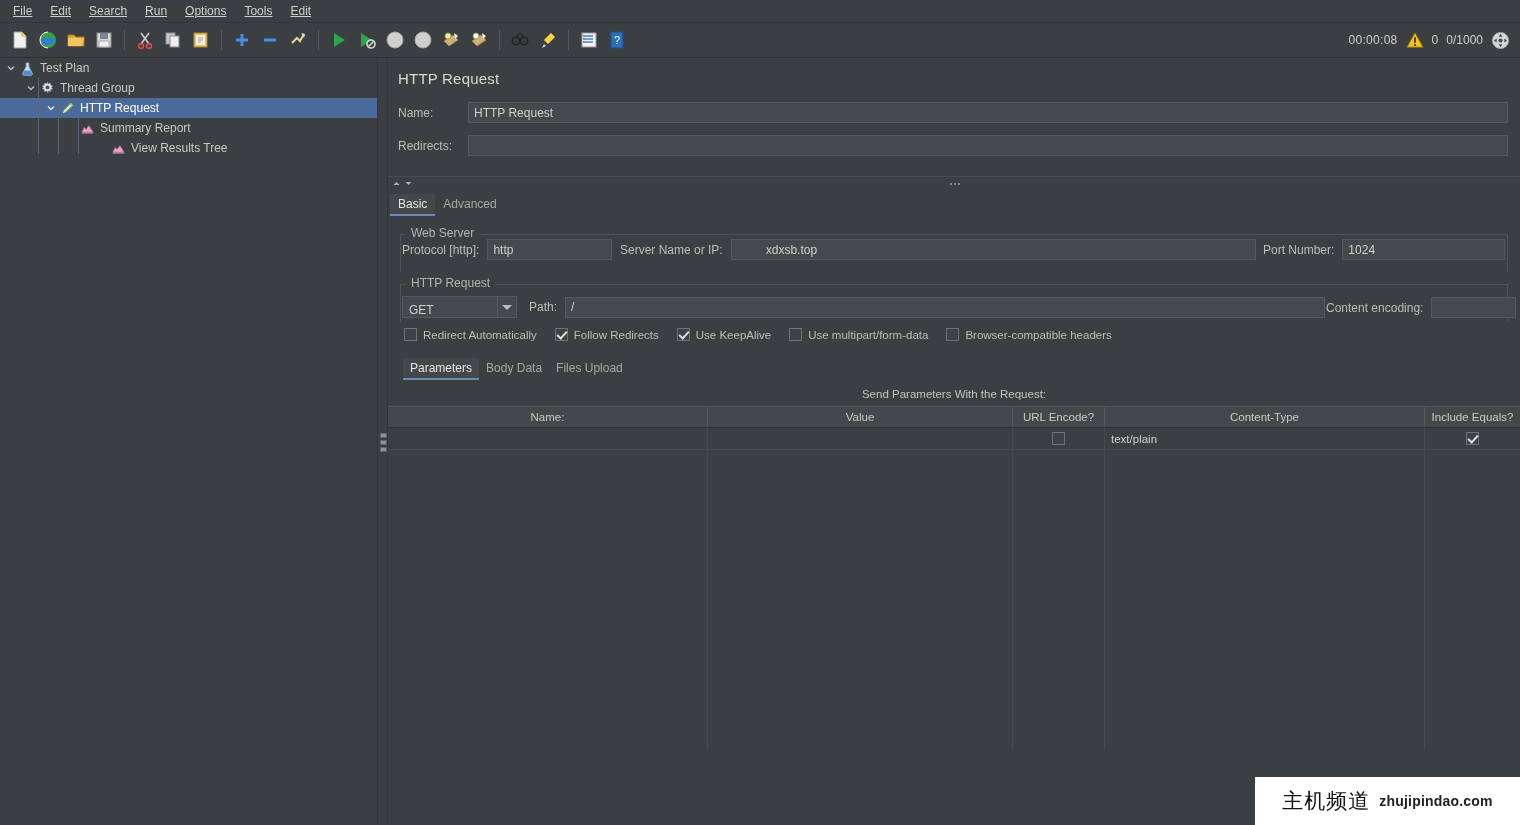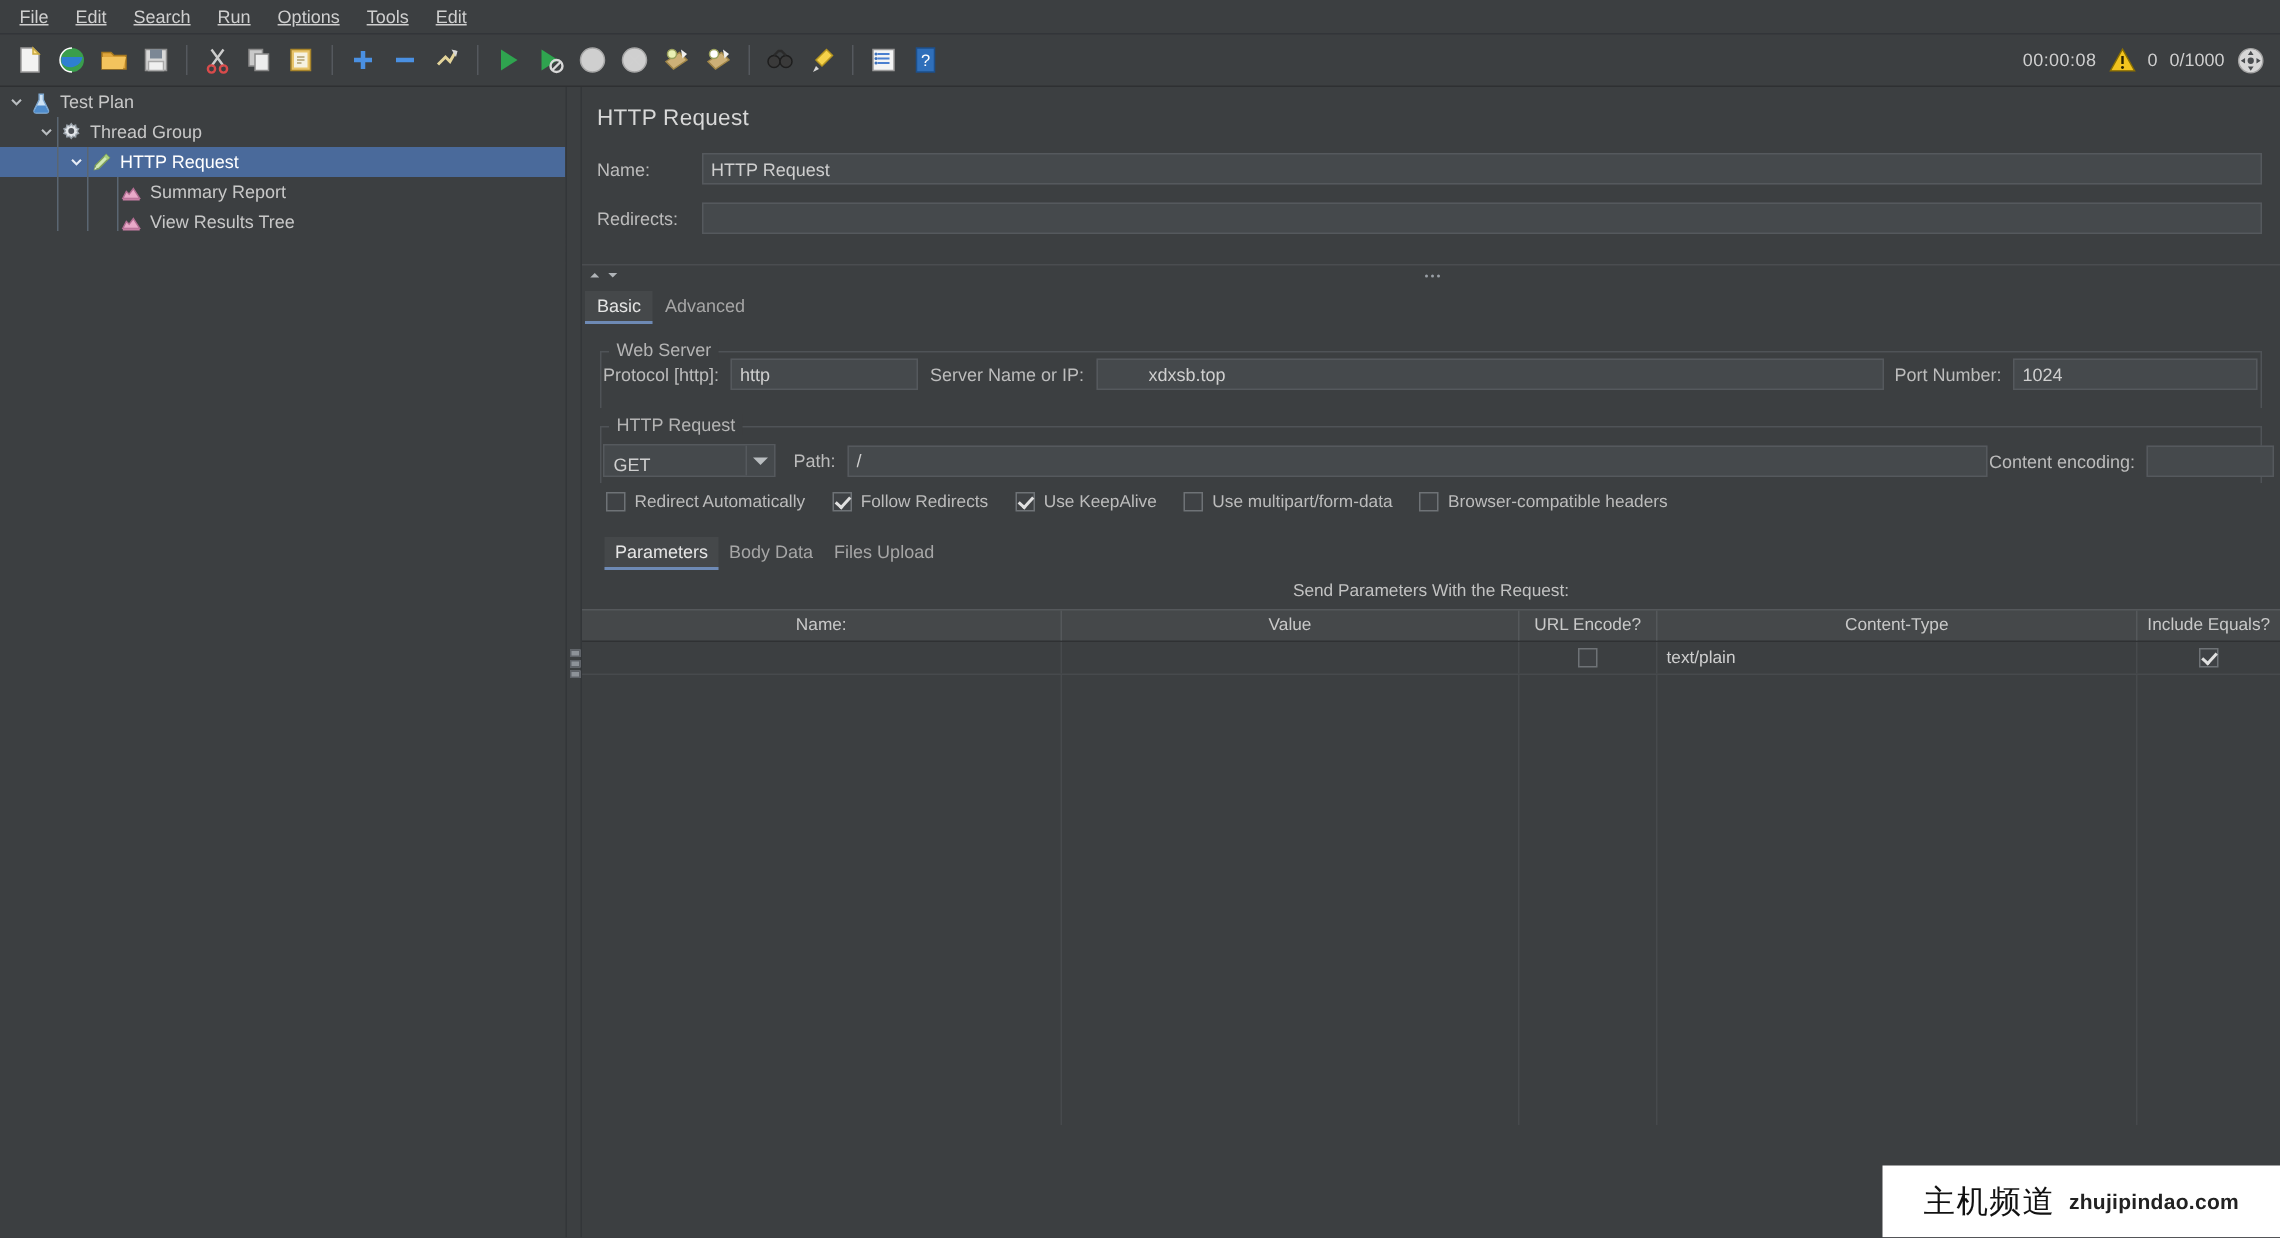--- a/index.html
+++ b/index.html
@@ -459,21 +459,21 @@
     <div class="tree-row" style="padding-left:78px;">
       <span class="tree-icon">
         <svg width="15" height="15" viewBox="0 0 16 16">
             <path d="M2 12h12l-4.5-7-3 4-2-2z" fill="#e8a9c8" stroke="#b06d91"></path>
             <path d="M2 12h12v1.5H2z" fill="#c77fa5"></path>
           </svg>
       </span>
       <span class="tree-label">Summary Report</span>
     </div>
 
-    <div class="tree-row" style="padding-left:78px;">
+    <div class="tree-row" style="padding-left:78px;margin-left:31px;">
       <span class="tree-icon">
         <svg width="15" height="15" viewBox="0 0 16 16">
             <path d="M2 12h12l-4.5-7-3 4-2-2z" fill="#e8a9c8" stroke="#b06d91"></path>
             <path d="M2 12h12v1.5H2z" fill="#c77fa5"></path>
           </svg>
       </span>
       <span class="tree-label">View Results Tree</span>
     </div>
   </div>
 

